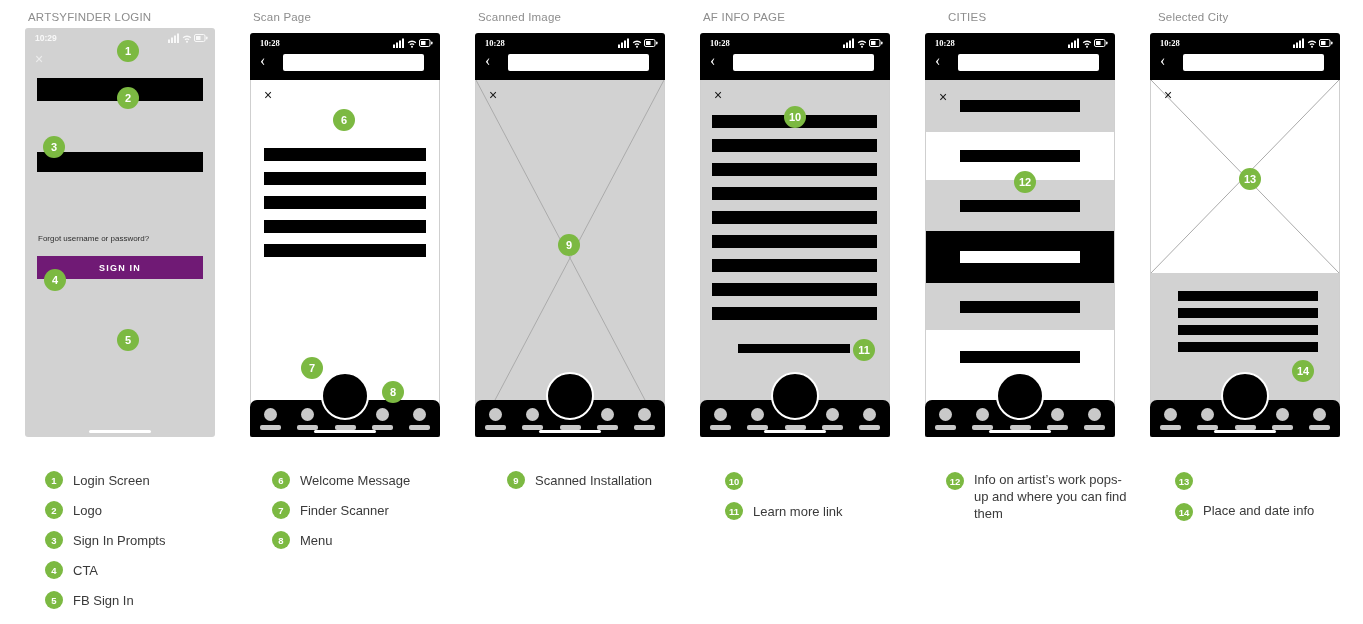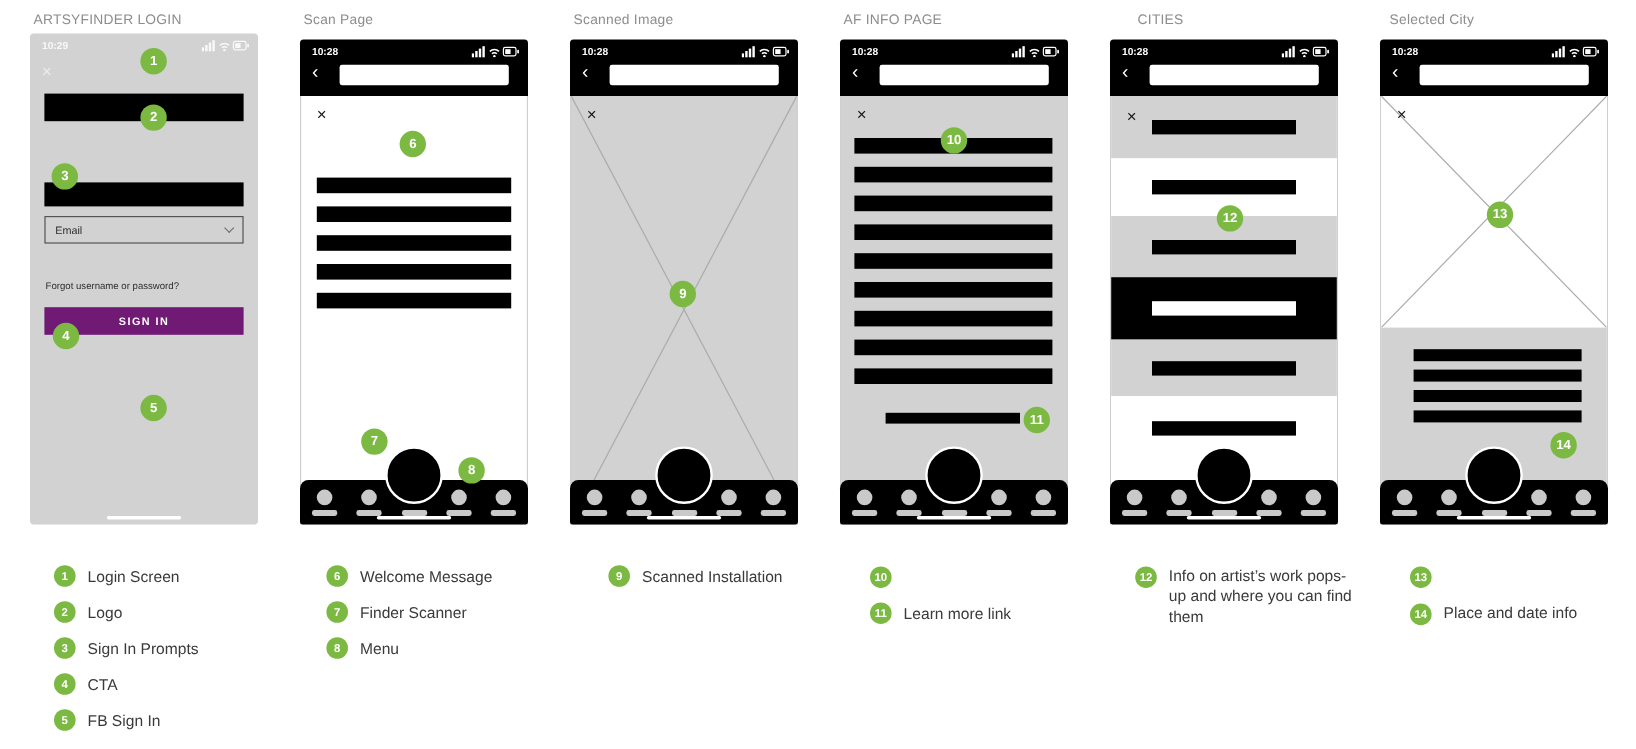--- a/index.html
+++ b/index.html
@@ -2,21 +2,21 @@
 <html><head>
 <meta charset="utf-8">
 <style>
   html,body{margin:0;padding:0;background:#fff;}
   #canvas{position:relative;width:1363px;height:624px;background:#fff;overflow:hidden;
           font-family:"Liberation Sans",sans-serif;-webkit-font-smoothing:antialiased;}
   .ptitle{position:absolute;top:11px;font-size:11.5px;color:#8d8d8d;letter-spacing:.2px;white-space:nowrap;}
   
   .phone{position:absolute;top:33px;width:190px;height:404px;}
   .phone.first{top:28px;height:409px;background:#d2d2d2;border-radius:3px;}
-  .phead{position:absolute;top:0;left:0;right:0;height:47px;background:#000;border-radius:3px 3px 0 0;z-index:2;}
+  .phead{position:absolute;top:0;left:0;right:0;height:47px;background:#000;border-radius:3px 3px 0 0;z-index:2;font-family:Liberation Serif, serif;}
   .statusrow{position:absolute;top:5px;left:10px;right:7px;height:12px;display:flex;
              justify-content:space-between;align-items:flex-start;color:#fff;font-size:8.5px;font-weight:bold;}
   .statusrow .sticons{display:flex;align-items:center;}
   .backchev{position:absolute;left:10px;top:20px;color:#fff;font-size:16px;line-height:16px;cursor:default;}
   .searchbar{position:absolute;left:33px;top:21px;width:141px;height:17px;background:#fff;border-radius:2px;}
   .pbody{position:absolute;top:47px;left:0;right:0;bottom:0;background:#fff;
          border:1px solid #cfcfcf;border-top:none;box-sizing:border-box;}
   .pbody.gray{background:#d2d2d2;}
   .closex{position:absolute;left:13px;top:8px;font-size:14px;color:#161616;line-height:14px;z-index:4;}
   .closex.lt{color:#ededed;}
@@ -102,24 +102,20 @@
               <rect x="26.5" y="1.5" width="10.5" height="7" rx="1.5" fill="none" stroke="#fff" stroke-width="1"></rect>
               <rect x="28" y="3" width="4.5" height="4" fill="#fff"></rect>
               <rect x="38" y="3.5" width="1.5" height="3" rx="0.75" fill="#fff"></rect>
             </g>
           </svg>
         </span>
     </div>
     <div class="closex lt" style="left:10px;top:24px">×</div>
     <div class="logo-bar"></div>
     <div class="prompt-bar"></div>
-    <div class="field" style="top:152px">
-      <span>Email</span>
-      <span class="chev-down"></span>
-    </div>
     <div class="forgot">Forgot username or password?</div>
     <div class="signin">SIGN IN</div>
     <div class="homeline-solo"></div>
     <div class="badge" style="left:92px;top:12px">1</div>
     <div class="badge" style="left:92px;top:59px">2</div>
     <div class="badge" style="left:18px;top:108px">3</div>
     <div class="badge" style="left:19px;top:241px">4</div>
     <div class="badge" style="left:92px;top:301px">5</div>
   </div>
 

